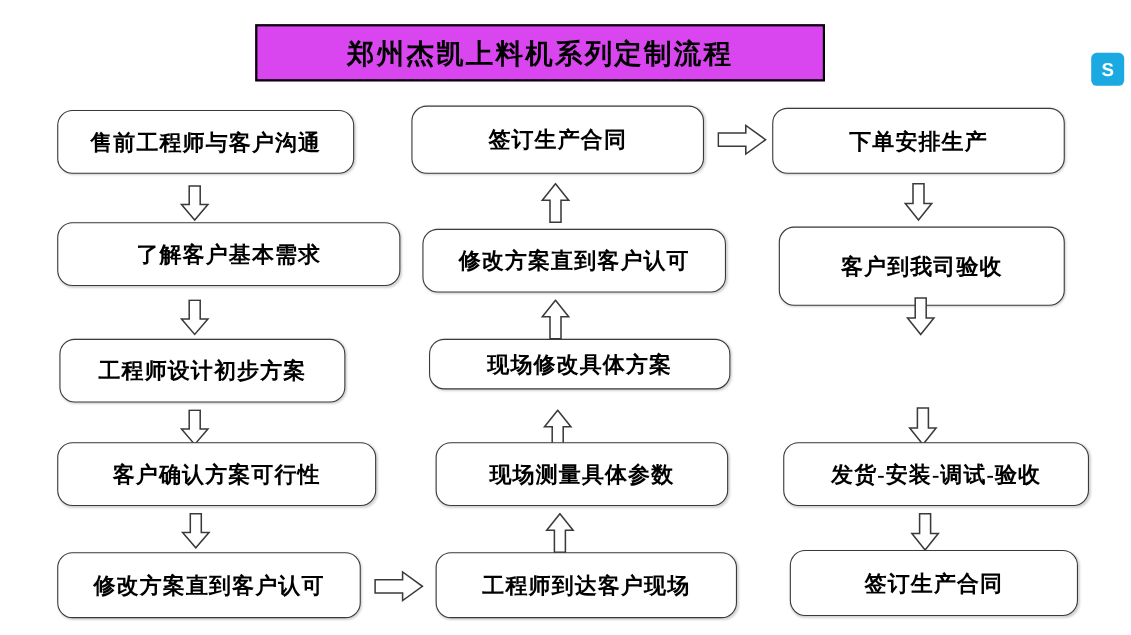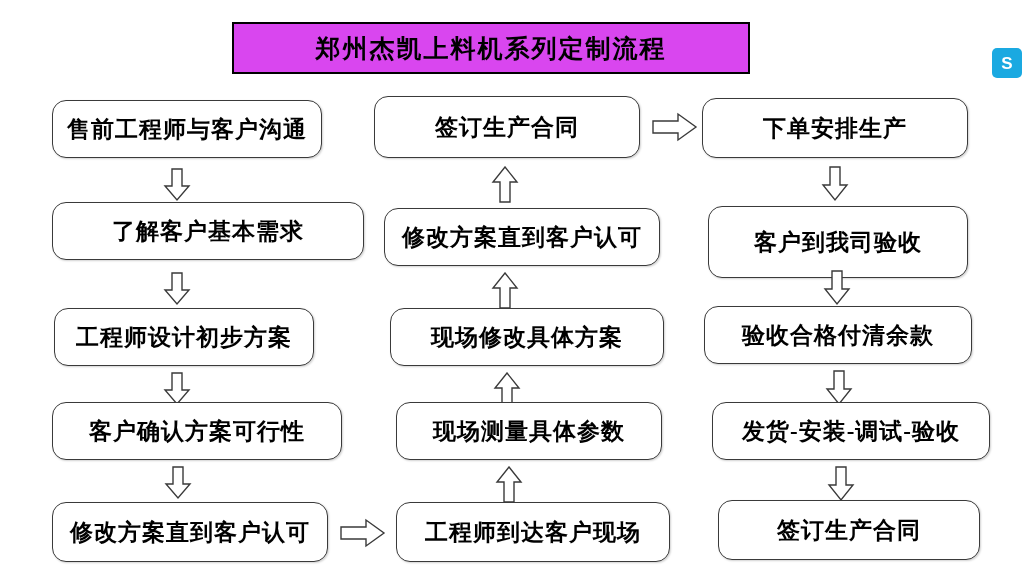--- a/index.html
+++ b/index.html
@@ -48,21 +48,21 @@
     border-radius: 14px;
     background: #ffffff;
     display: flex;
     align-items: center;
     justify-content: center;
     box-shadow: 1px 1px 2px rgba(0,0,0,0.18);
   }
   .node-text {
     font-family: "Liberation Serif", "DejaVu Serif", serif;
     font-weight: bold;
-    font-size: 23px;
+    font-size: 20px;
     color: #000000;
     white-space: nowrap;
     letter-spacing: 1px;
   }
   .arrow {
     position: absolute;
   }
   .logo-badge {
     position: absolute;
     right: 6px;
@@ -159,21 +159,21 @@
   <div class="node" style="left:384px; top:208px; width:276px; height:58px;">
     <span class="node-text">修改方案直到客户认可</span>
   </div>
 
   <div class="arrow" style="left:490px; top:272px;">
     <svg width="30" height="38" viewBox="0 0 30 38" xmlns="http://www.w3.org/2000/svg">
       <polygon points="15,1 27,16 20,16 20,36 10,36 10,16 3,16" fill="#ffffff" stroke="#3a3a3a" stroke-width="1.4"></polygon>
     </svg>
   </div>
 
-  <div class="node" style="left:390px; top:308px; width:274px; height:58px;">
+  <div class="node" style="left:390px; top:308px; width:274px; height:46px;">
     <span class="node-text">现场修改具体方案</span>
   </div>
 
   <div class="arrow" style="left:492px; top:372px;">
     <svg width="30" height="38" viewBox="0 0 30 38" xmlns="http://www.w3.org/2000/svg">
       <polygon points="15,1 27,16 20,16 20,36 10,36 10,16 3,16" fill="#ffffff" stroke="#3a3a3a" stroke-width="1.4"></polygon>
     </svg>
   </div>
 
   <div class="node" style="left:396px; top:402px; width:266px; height:58px;">
@@ -209,23 +209,20 @@
   <div class="node" style="left:708px; top:206px; width:260px; height:72px;">
     <span class="node-text">客户到我司验收</span>
   </div>
 
   <div class="arrow" style="left:822px; top:270px;">
     <svg width="30" height="36" viewBox="0 0 30 36" xmlns="http://www.w3.org/2000/svg">
       <polygon points="10,1 20,1 20,19 27,19 15,34 3,19 10,19" fill="#ffffff" stroke="#3a3a3a" stroke-width="1.4"></polygon>
     </svg>
   </div>
 
-  <div class="node" style="left:704px; top:306px; width:268px; height:58px;">
-    <span class="node-text">验收合格付清余款</span>
-  </div>
 
   <div class="arrow" style="left:824px; top:370px;">
     <svg width="30" height="36" viewBox="0 0 30 36" xmlns="http://www.w3.org/2000/svg">
       <polygon points="10,1 20,1 20,19 27,19 15,34 3,19 10,19" fill="#ffffff" stroke="#3a3a3a" stroke-width="1.4"></polygon>
     </svg>
   </div>
 
   <div class="node" style="left:712px; top:402px; width:278px; height:58px;">
     <span class="node-text">发货-安装-调试-验收</span>
   </div>

